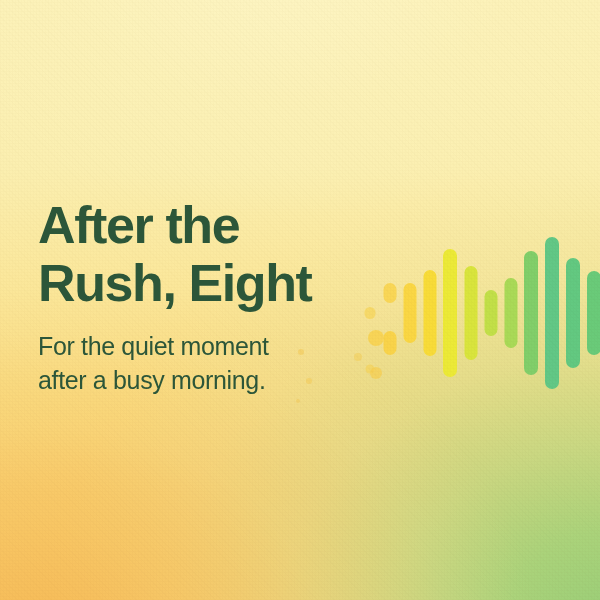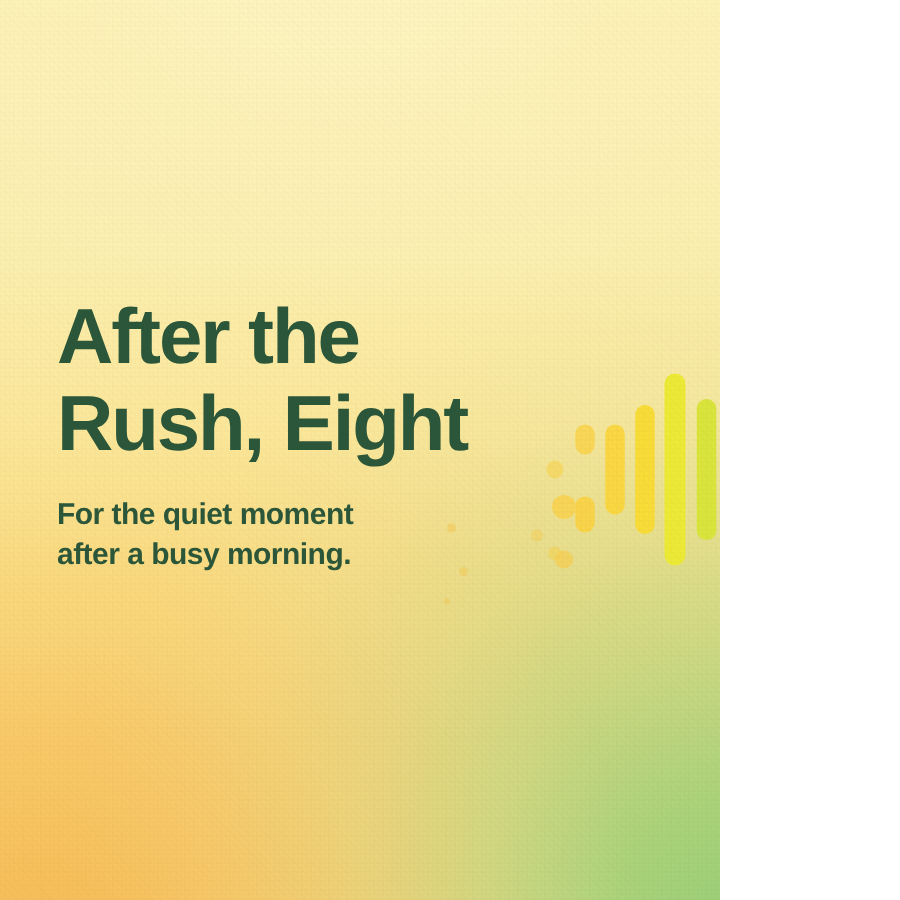--- a/index.html
+++ b/index.html
@@ -10,21 +10,21 @@
     height: 600px;
     overflow: hidden;
   }
 
   body {
     font-family: "Liberation Sans", sans-serif;
   }
 
   #cover {
     position: relative;
-    width: 480px;
+    width: 600px;
     height: 600px;
     overflow: hidden;
     background: #7dd3fc;
   }
 
   
   .grad-base {
     position: absolute;
     inset: 0;
     background: linear-gradient(to bottom,
@@ -115,22 +115,22 @@
     font-size: 52px;
     line-height: 1.12;
     letter-spacing: -1.4px;
     white-space: pre-line;
   }
 
   #subtitle {
     margin: 18px 0 0 0;
     color: #2c5639;
     font-family: "Liberation Sans", sans-serif;
-    font-weight: bold;
-    font-size: 20px;
+    font-weight: normal;
+    font-size: 25px;
     line-height: 1.34;
     letter-spacing: -0.35px;
     white-space: pre-line;
   }
 </style>
 </head>
 <body>
 
 <div id="cover">
 

